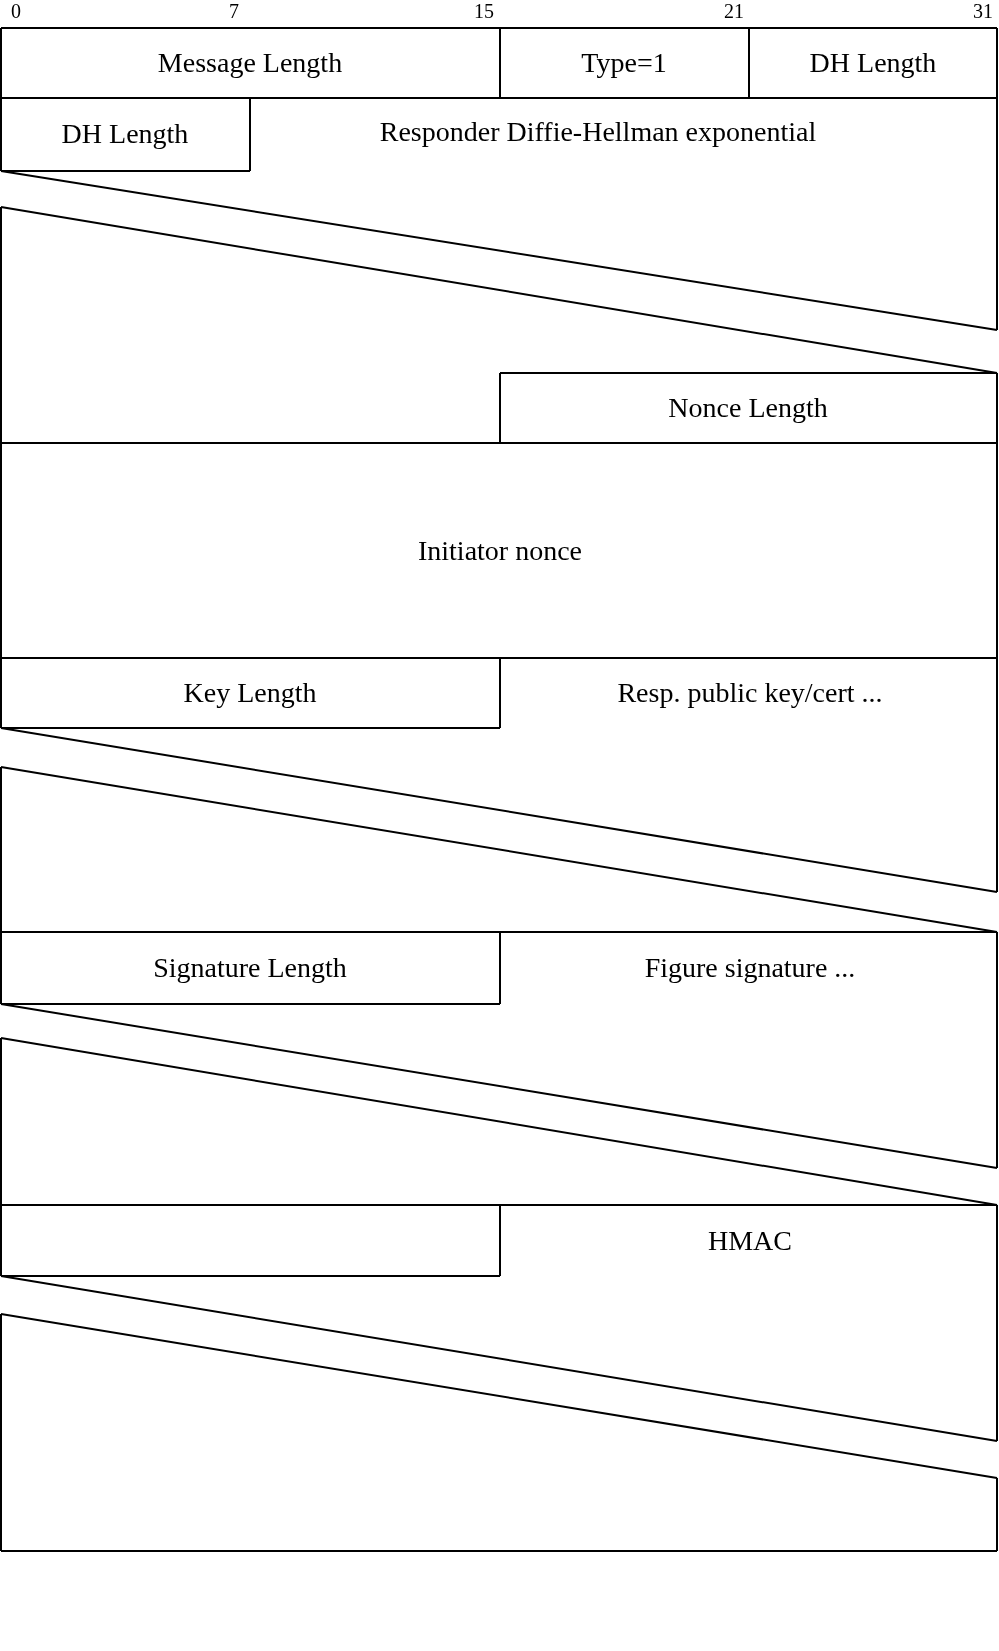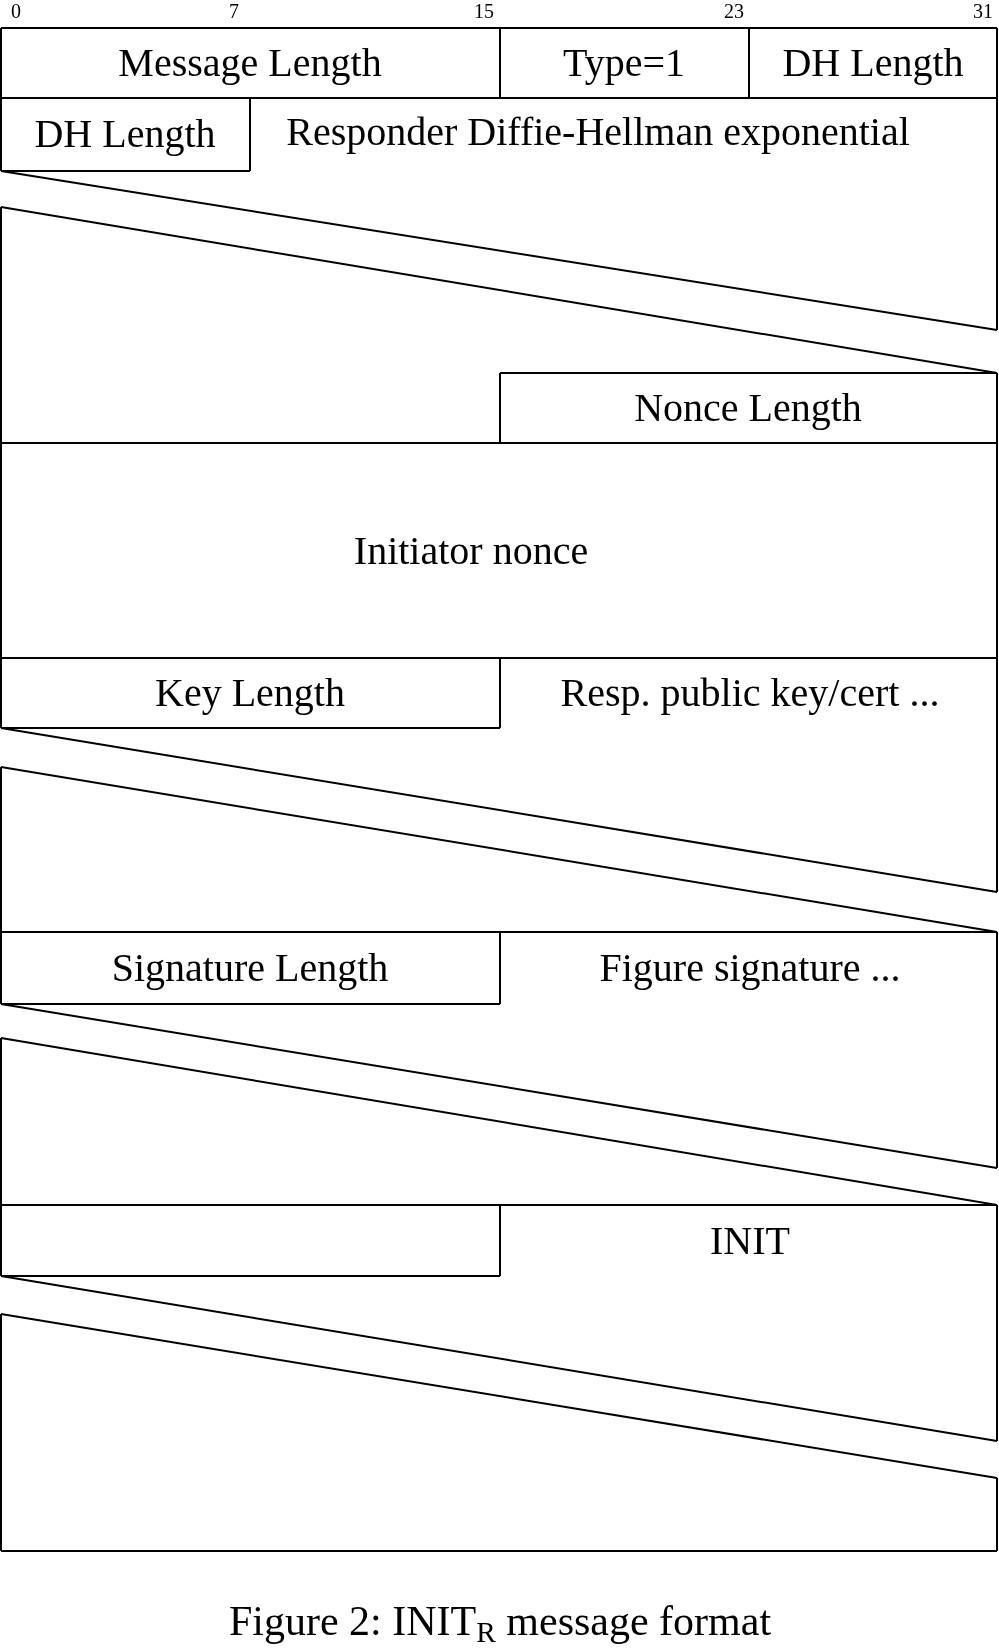--- a/index.html
+++ b/index.html
@@ -22,21 +22,21 @@
     top: 0;
   }
   #diagram-lines line {
     stroke: #000000;
     stroke-width: 2;
   }
   .lbl {
     position: absolute;
     transform: translate(-50%, -50%);
     white-space: nowrap;
-    font-size: 40px;
+    font-size: 28px;
     line-height: 1;
     color: #000000;
   }
   .bit {
     font-size: 20px;
   }
   .caption {
     font-size: 42px;
   }
   .caption .subscript {
@@ -90,33 +90,30 @@
     <line x1="1" y1="767" x2="997" y2="932"></line>
     <line x1="1" y1="1004" x2="997" y2="1168"></line>
     <line x1="1" y1="1038" x2="997" y2="1205"></line>
     <line x1="1" y1="1276" x2="997" y2="1441"></line>
     <line x1="1" y1="1314" x2="997" y2="1478"></line>
   </svg>
 
   <div class="lbl bit" style="left:16px;  top:11px;">0</div>
   <div class="lbl bit" style="left:234px; top:11px;">7</div>
   <div class="lbl bit" style="left:484px; top:11px;">15</div>
-  <div class="lbl bit" style="left:734px; top:11px;">23</div>
+  <div class="lbl bit" style="left:734px; top:11px;">21</div>
   <div class="lbl bit" style="left:983px; top:11px;">31</div>
 
   <div class="lbl" style="left:250px; top:63px;">Message Length</div>
   <div class="lbl" style="left:624px; top:63px;">Type=1</div>
   <div class="lbl" style="left:873px; top:63px;">DH Length</div>
   <div class="lbl" style="left:125px; top:134px;">DH Length</div>
   <div class="lbl" style="left:598px; top:132px;text-align:center;">Responder Diffie-Hellman exponential</div>
   <div class="lbl" style="left:748px; top:408px;">Nonce Length</div>
-  <div class="lbl" style="left:471px; top:551px;">Initiator nonce</div>
+  <div class="lbl" style="left:500px; top:551px;">Initiator nonce</div>
   <div class="lbl" style="left:250px; top:693px;">Key Length</div>
   <div class="lbl" style="left:750px; top:693px;">Resp. public key/cert ...</div>
   <div class="lbl" style="left:250px; top:968px;">Signature Length</div>
   <div class="lbl" style="left:750px; top:968px;">Figure signature ...</div>
-  <div class="lbl" style="left:750px; top:1241px;">INIT</div>
+  <div class="lbl" style="left:750px; top:1241px;">HMAC</div>
 
-  <div class="lbl caption" style="left:500px; top:1624px;">
-    <span>Figure 2: INIT</span><span class="subscript">R</span><span> message format</span>
-  </div>
 
 </div>
 
 </body></html>

